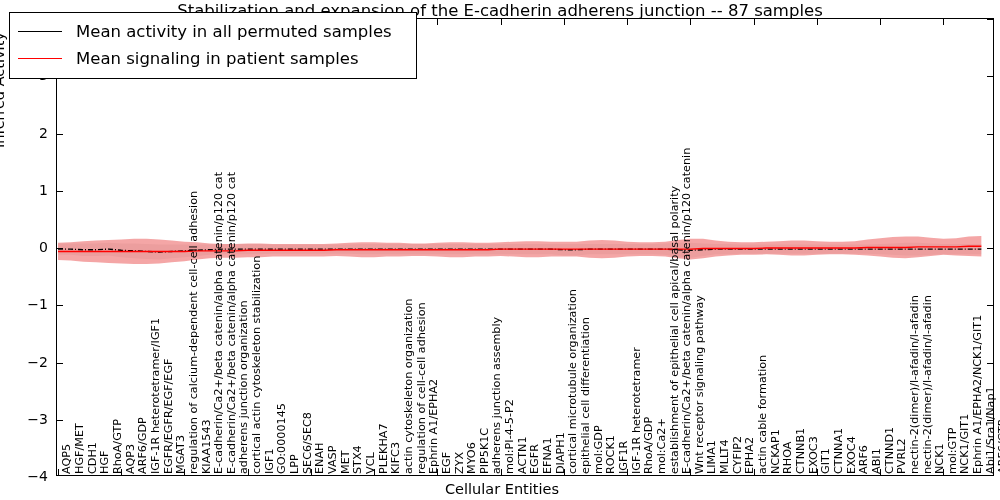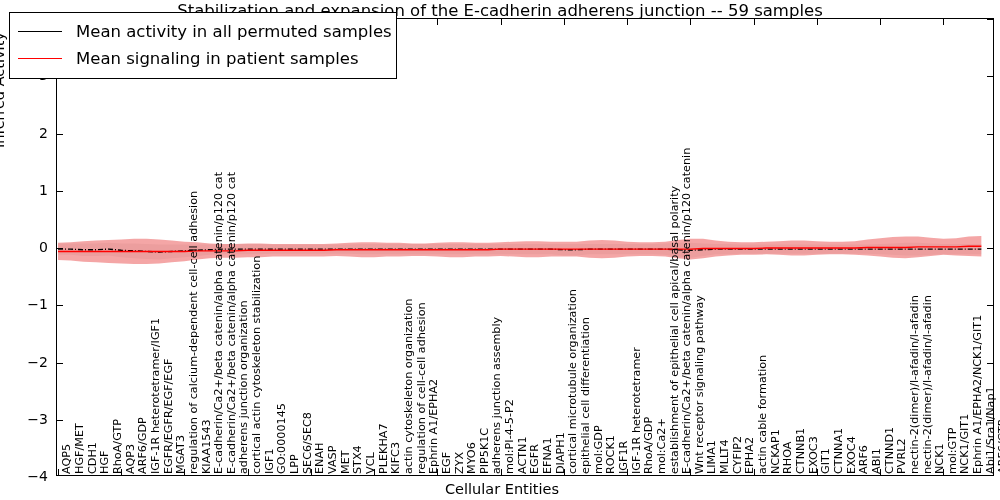--- a/index.html
+++ b/index.html
@@ -47,37 +47,37 @@
 
   #xlabel{
     position:absolute;left:2px;top:481px;width:1000px;text-align:center;
     font-size:14.5px;color:#000;
   }
 
   
   #legend{
     position:absolute;left:9px;top:12px;
     background:#fff;border:1.1px solid #000;
-    padding:5px 4px 6px 8px;
+    padding:5px 24px 6px 8px;
     z-index:40;
   }
   .leg-row{display:flex;align-items:center;height:27px;}
   .leg-line{width:44px;height:0;border-top:1.6px solid #000;margin-right:14px;}
   .leg-line.red{border-top-color:#ff0000;}
   .leg-txt{font-size:16.5px;color:#000;white-space:nowrap;}
 
   
   #datasvg{position:absolute;left:0;top:0;width:938px;height:458px;}
 </style>
 </head>
 <body>
 
 <div id="fig">
 
-  <div id="title">Stabilization and expansion of the E-cadherin adherens junction -- 59 samples</div>
+  <div id="title">Stabilization and expansion of the E-cadherin adherens junction -- 87 samples</div>
 
   <div id="ylabel">Inferred Activity</div>
 
   <div id="yticks-host">
       <div class="ytick" style="right: 952px; top: 18px;">4</div>
       <div class="ytick" style="right: 952px; top: 75.25px;">3</div>
       <div class="ytick" style="right: 952px; top: 132.5px;">2</div>
       <div class="ytick" style="right: 952px; top: 189.75px;">1</div>
       <div class="ytick" style="right: 952px; top: 247px;">0</div>
       <div class="ytick" style="right: 952px; top: 304.25px;">−1</div>

